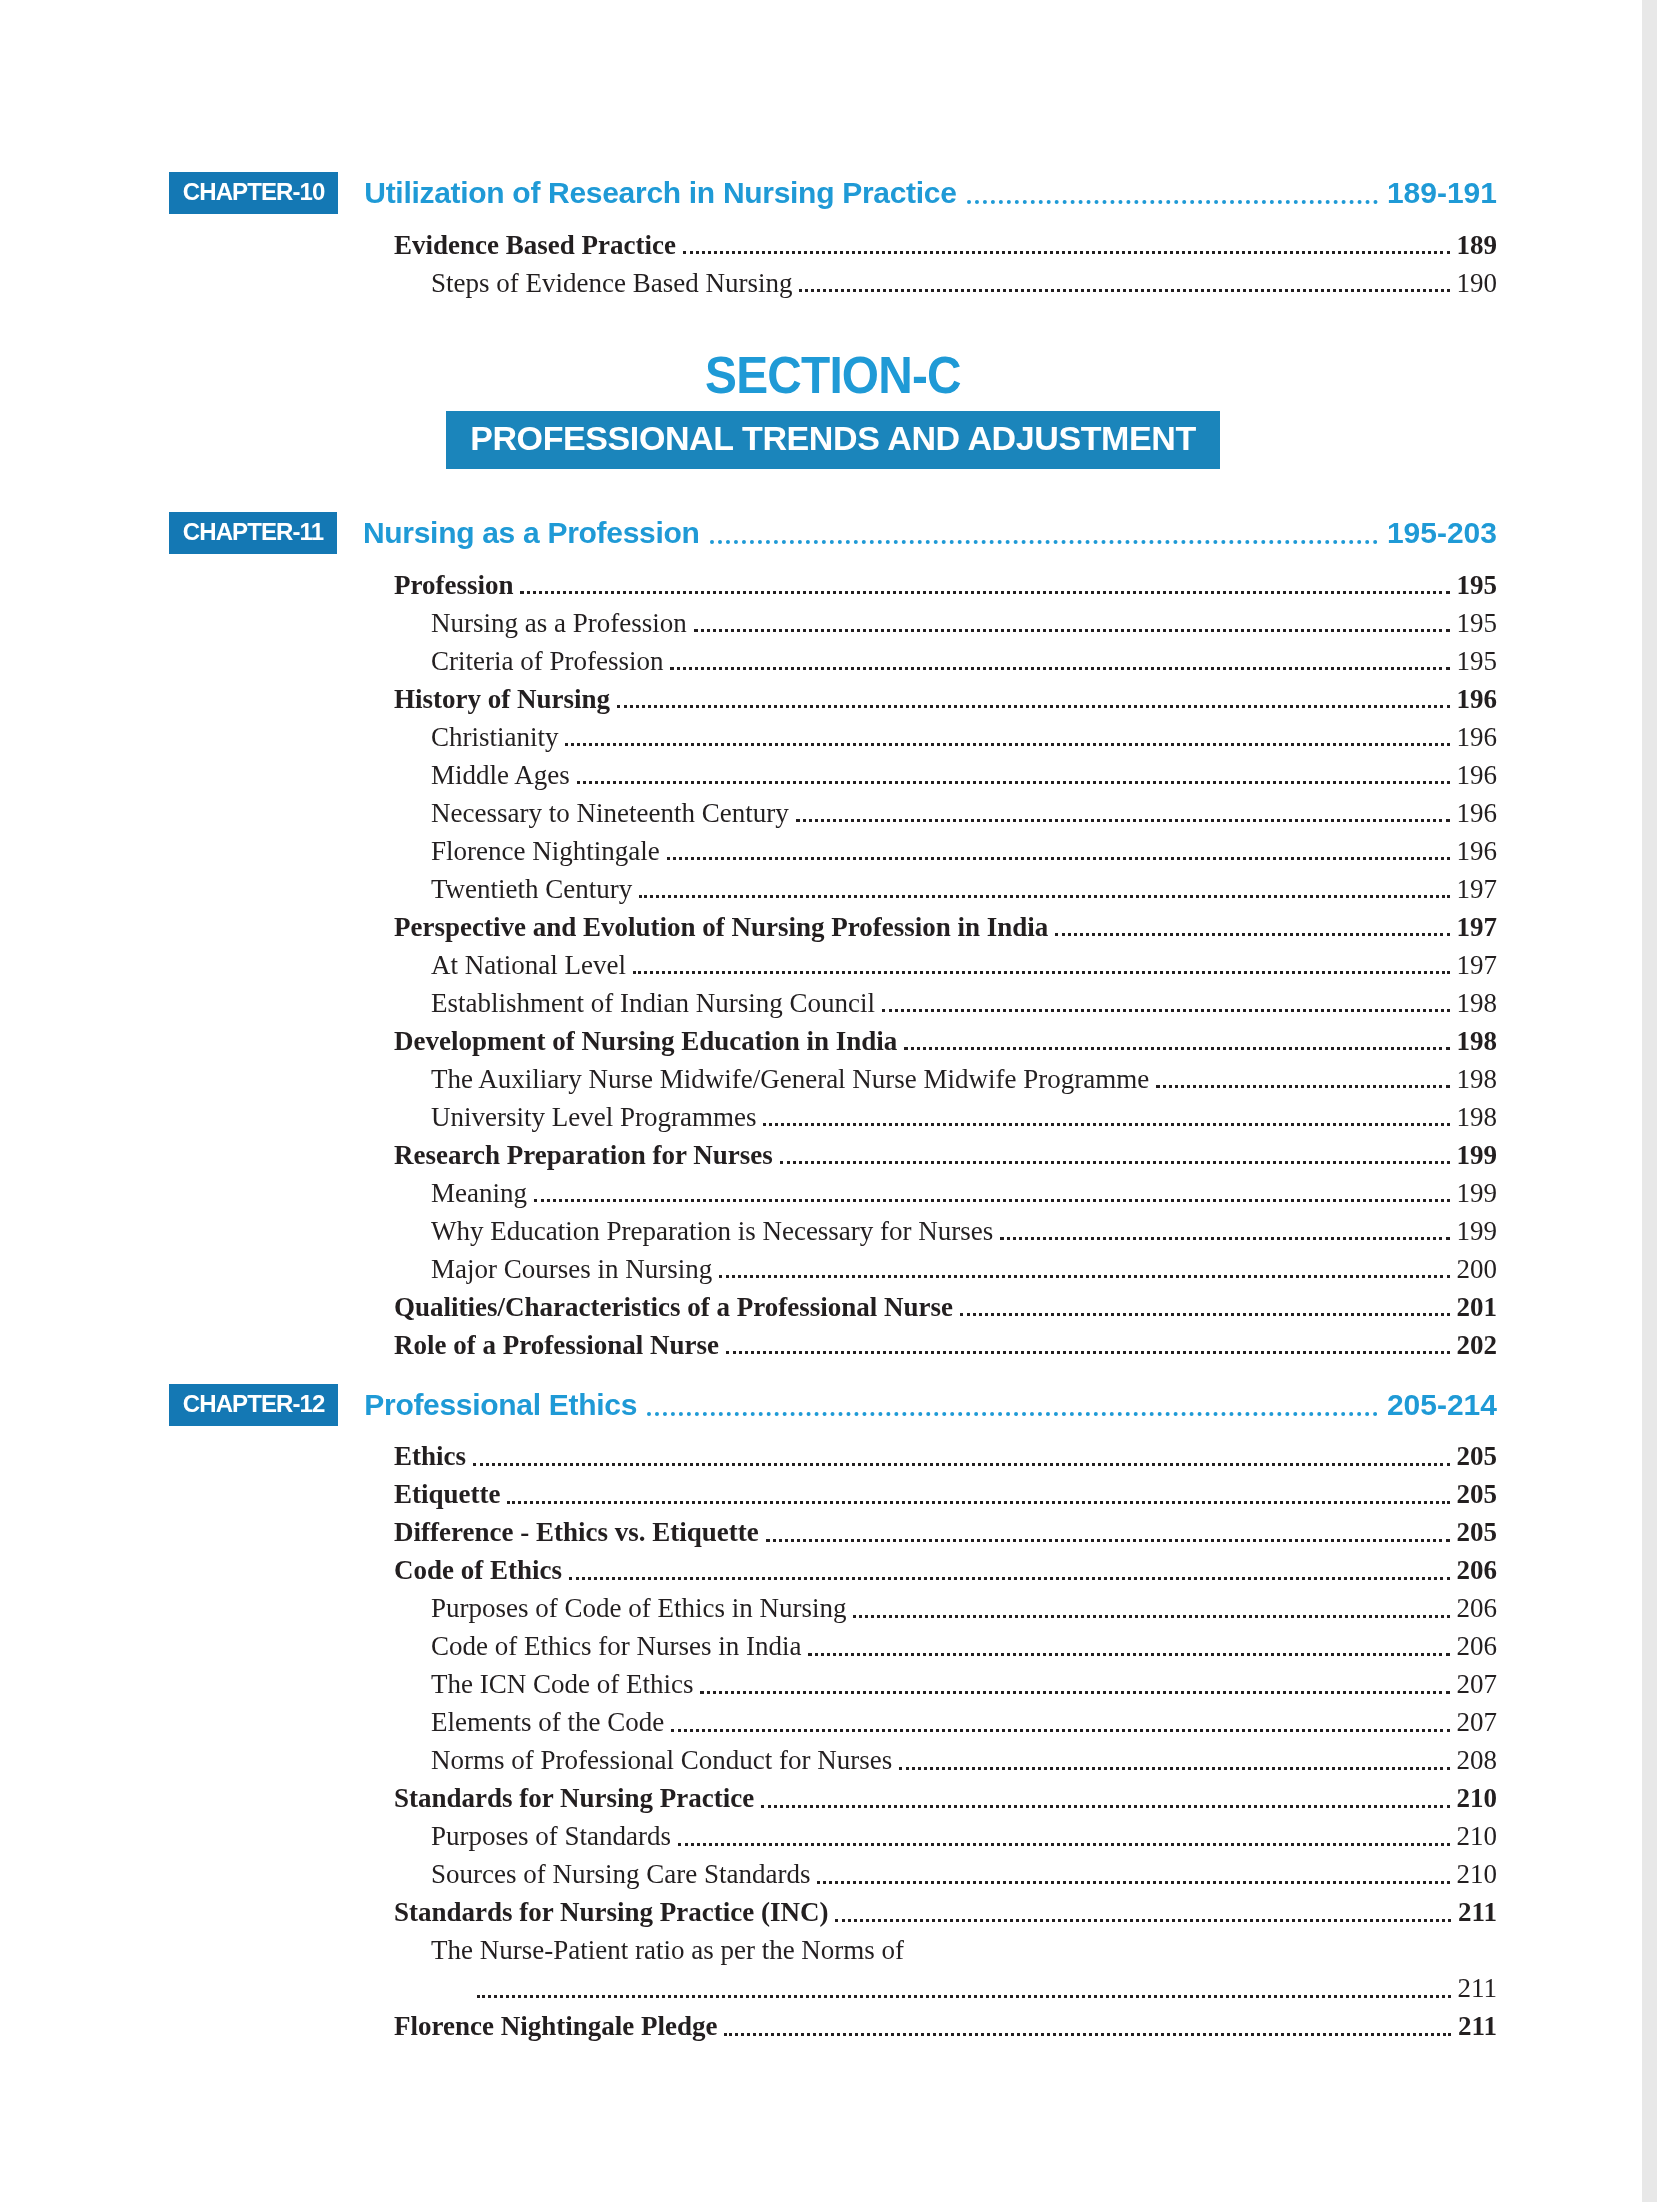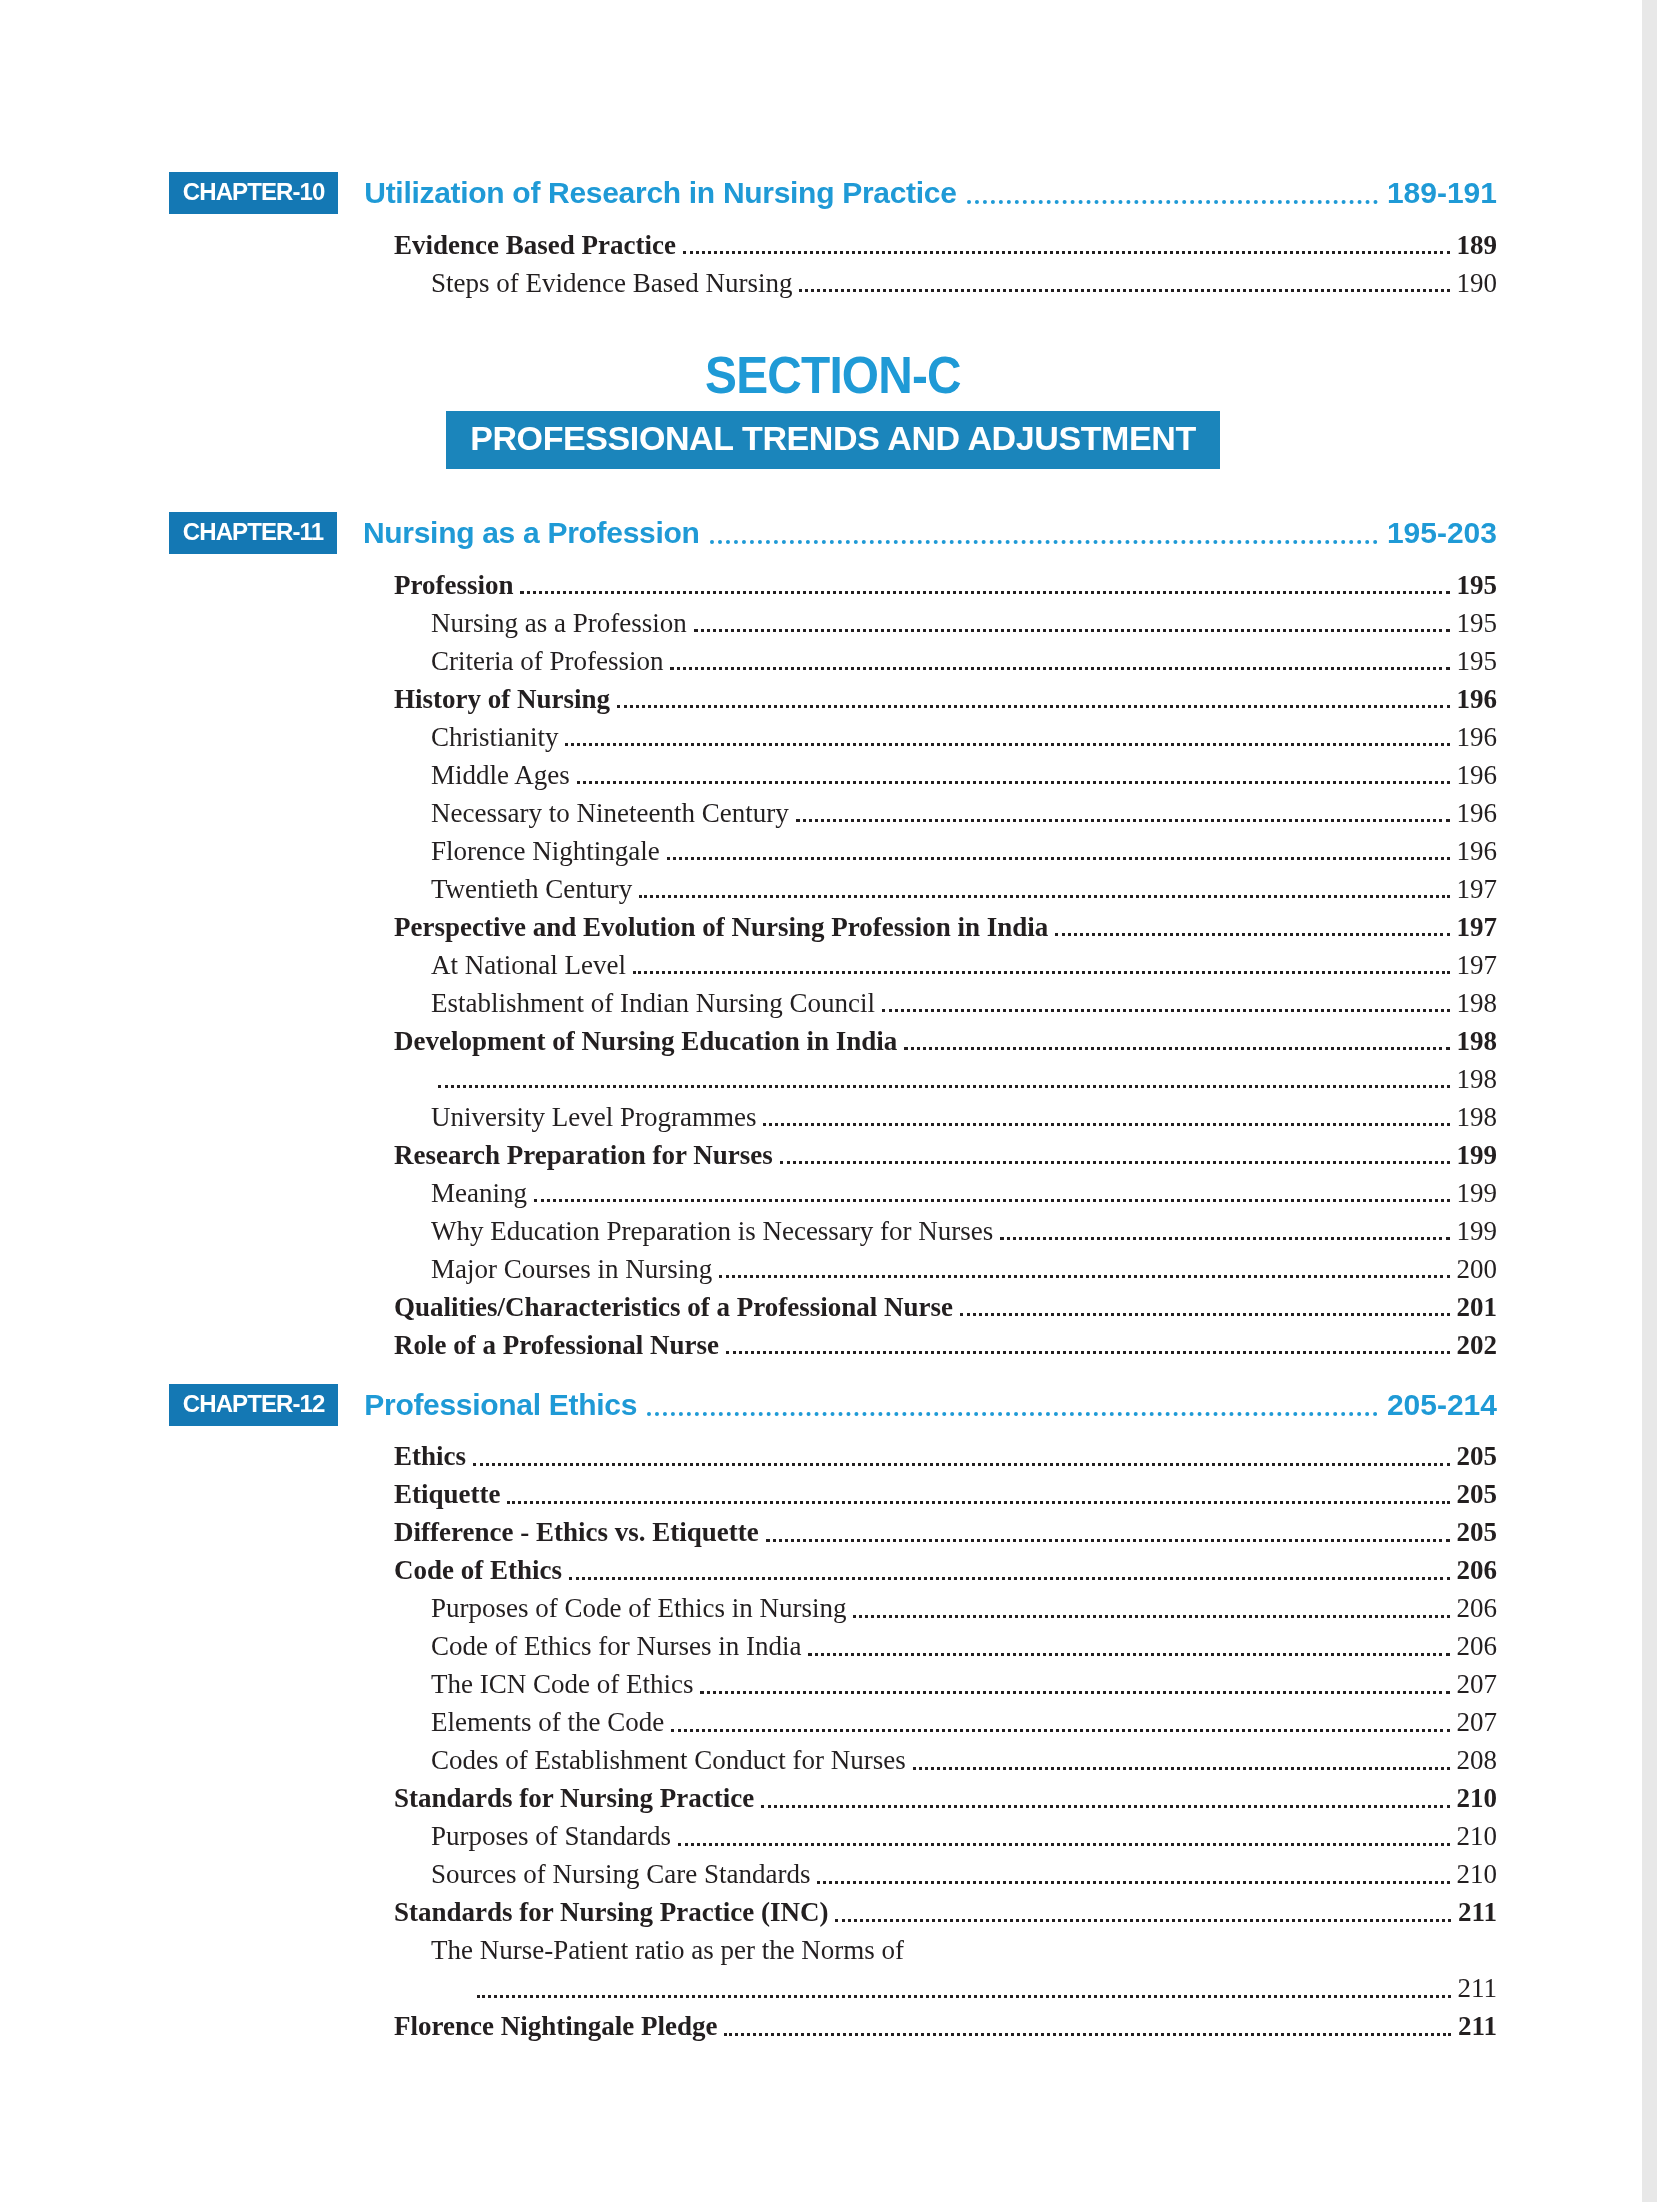--- a/index.html
+++ b/index.html
@@ -205,20 +205,21 @@
           <span class="entry-text">Establishment of Indian Nursing Council</span>
           <span class="entry-leader"></span>
           <span class="entry-page">198</span>
         </div>
         <div class="entry lvl1 bold">
           <span class="entry-text">Development of Nursing Education in India</span>
           <span class="entry-leader"></span>
           <span class="entry-page">198</span>
         </div>
         <div class="entry lvl2">
+          <span class="entry-text">The Auxiliary Nurse Midwife/General Nurse Midwife Programme</span>
           <span class="entry-leader"></span>
           <span class="entry-page">198</span>
         </div>
         <div class="entry lvl2">
           <span class="entry-text">University Level Programmes</span>
           <span class="entry-leader"></span>
           <span class="entry-page">198</span>
         </div>
         <div class="entry lvl1 bold">
           <span class="entry-text">Research Preparation for Nurses</span>
@@ -292,21 +293,21 @@
           <span class="entry-text">The ICN Code of Ethics</span>
           <span class="entry-leader"></span>
           <span class="entry-page">207</span>
         </div>
         <div class="entry lvl2">
           <span class="entry-text">Elements of the Code</span>
           <span class="entry-leader"></span>
           <span class="entry-page">207</span>
         </div>
         <div class="entry lvl2">
-          <span class="entry-text">Codes of Establishment Conduct for Nurses</span>
+          <span class="entry-text">Norms of Professional Conduct for Nurses</span>
           <span class="entry-leader"></span>
           <span class="entry-page">208</span>
         </div>
         <div class="entry lvl1 bold">
           <span class="entry-text">Standards for Nursing Practice</span>
           <span class="entry-leader"></span>
           <span class="entry-page">210</span>
         </div>
         <div class="entry lvl2">
           <span class="entry-text">Purposes of Standards</span>

